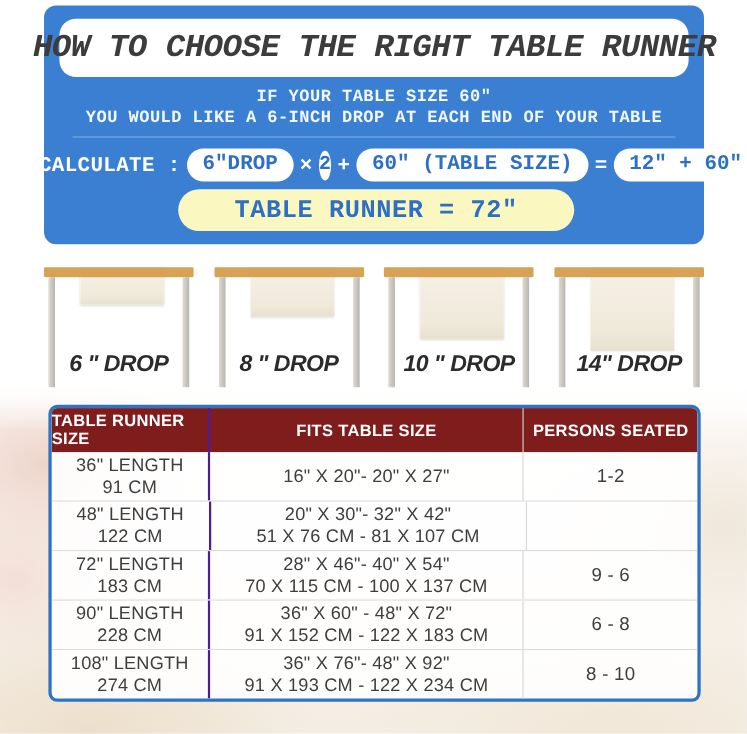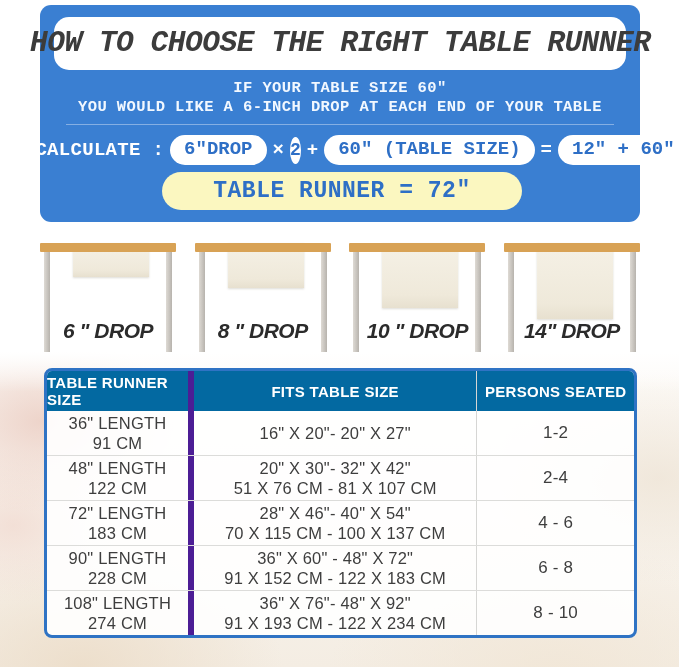--- a/index.html
+++ b/index.html
@@ -107,38 +107,38 @@
   }
 
   
   .grid-table{
     position:absolute;left:44px;top:368px;width:593px;height:270px;
     border:3px solid #2f73c4;border-radius:8px;overflow:hidden;
     background:rgba(255,255,255,.9);
     box-sizing:border-box;
   }
   .grid-header{
-    display:flex;height:40px;background:#0369a1;
+    display:flex;height:40px;background:#7f1d1d;
   }
   .grid-header .hcell{
     display:flex;align-items:center;justify-content:center;
     color:#ffffff;font-weight:800;font-size:15px;letter-spacing:.3px;
   }
   .grid-body{display:flex;flex-direction:column;height:224px;}
   .grid-row{
     flex:1;display:flex;border-top:1px solid #dcdcda;
   }
   .grid-row:first-child{border-top:none;}
   .cell{
     display:flex;flex-direction:column;align-items:center;justify-content:center;
     color:#3e3e3e;font-size:16.5px;line-height:20px;text-align:center;
     letter-spacing:.2px;
   }
   .c1{width:24.3%;}
-  .c2{width:48.7%;border-left:6px solid #4c1d95;border-right:1px solid #d6d6d4;}
+  .c2{width:48.7%;border-left:2px solid #4c1d95;border-right:1px solid #d6d6d4;}
   .c3{width:27%;font-size:17px;}
 
   .footer-note{
     position:absolute;left:0;right:0;top:644px;text-align:center;
     color:#2d2d2d;font-weight:700;font-size:15.5px;letter-spacing:.1px;
   }
 </style>
 </head>
 <body>
 
@@ -221,33 +221,32 @@
 
       <div class="grid-row">
         <div class="cell c1">
           <div>48" LENGTH</div>
           <div>122 CM</div>
         </div>
         <div class="cell c2">
           <div>20" X 30"- 32" X 42"</div>
           <div>51 X 76 CM - 81 X 107 CM</div>
         </div>
-        <div class="cell c3">2-4</div>
       </div>
 
       <div class="grid-row">
         <div class="cell c1">
           <div>72" LENGTH</div>
           <div>183 CM</div>
         </div>
         <div class="cell c2">
           <div>28" X 46"- 40" X 54"</div>
           <div>70 X 115 CM - 100 X 137 CM</div>
         </div>
-        <div class="cell c3">4 - 6</div>
+        <div class="cell c3">9 - 6</div>
       </div>
 
       <div class="grid-row">
         <div class="cell c1">
           <div>90" LENGTH</div>
           <div>228 CM</div>
         </div>
         <div class="cell c2">
           <div>36" X 60" - 48" X 72"</div>
           <div>91 X 152 CM - 122 X 183 CM</div>

